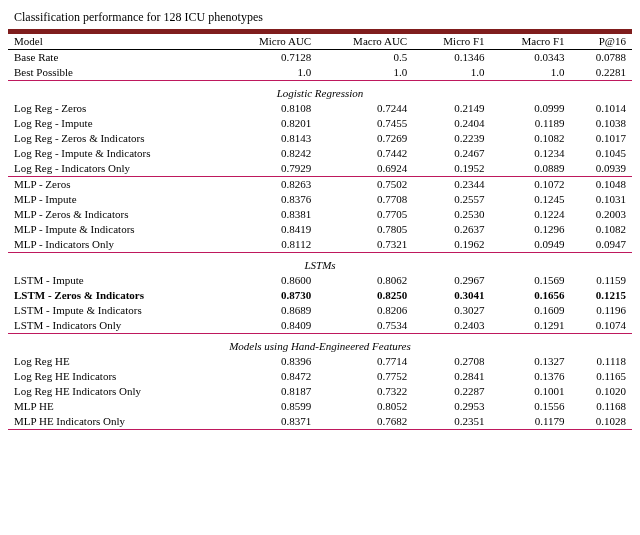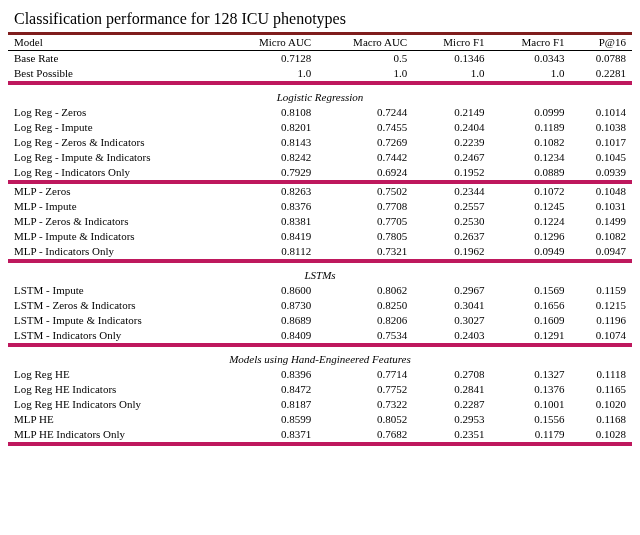--- a/index.html
+++ b/index.html
@@ -25,34 +25,34 @@
     }
     .section-header td {
       text-align: center;
       font-style: italic;
       padding-top: 6px;
       padding-bottom: 2px;
       margin-top: 36px;
     }
     .main-header {
       text-align: center;
-      font-size: 16px;
+      font-size: 12px;
       padding-bottom: 4px;
       margin-top: 23px;
     }
     .col-header th {
-      border-top: 3px solid #7f1d1d;
+      border-top: 5px solid #7f1d1d;
       border-bottom: 1px solid #000;
       font-weight: normal;
     }
     .bold-row td {
-      font-weight: normal;
+      font-weight: bold;
     }
     .bottom-border td {
-      border-bottom: 4px solid #be185d;
+      border-bottom: 1px solid #be185d;
     }
   </style>
 </head>
 <body>
 
 <table>
   <thead>
     <tr>
       <td colspan="6" class="main-header">Classification performance for 128 ICU phenotypes</td>
     </tr>
@@ -140,21 +140,21 @@
         <td>0.2557</td>
         <td>0.1245</td>
         <td>0.1031</td>
       </tr>
       <tr>
         <td>MLP - Zeros &amp; Indicators</td>
         <td>0.8381</td>
         <td>0.7705</td>
         <td>0.2530</td>
         <td>0.1224</td>
-        <td>0.1499</td>
+        <td>0.2003</td>
       </tr>
       <tr>
         <td>MLP - Impute &amp; Indicators</td>
         <td>0.8419</td>
         <td>0.7805</td>
         <td>0.2637</td>
         <td>0.1296</td>
         <td>0.1082</td>
       </tr>
       <tr class="bottom-border">

